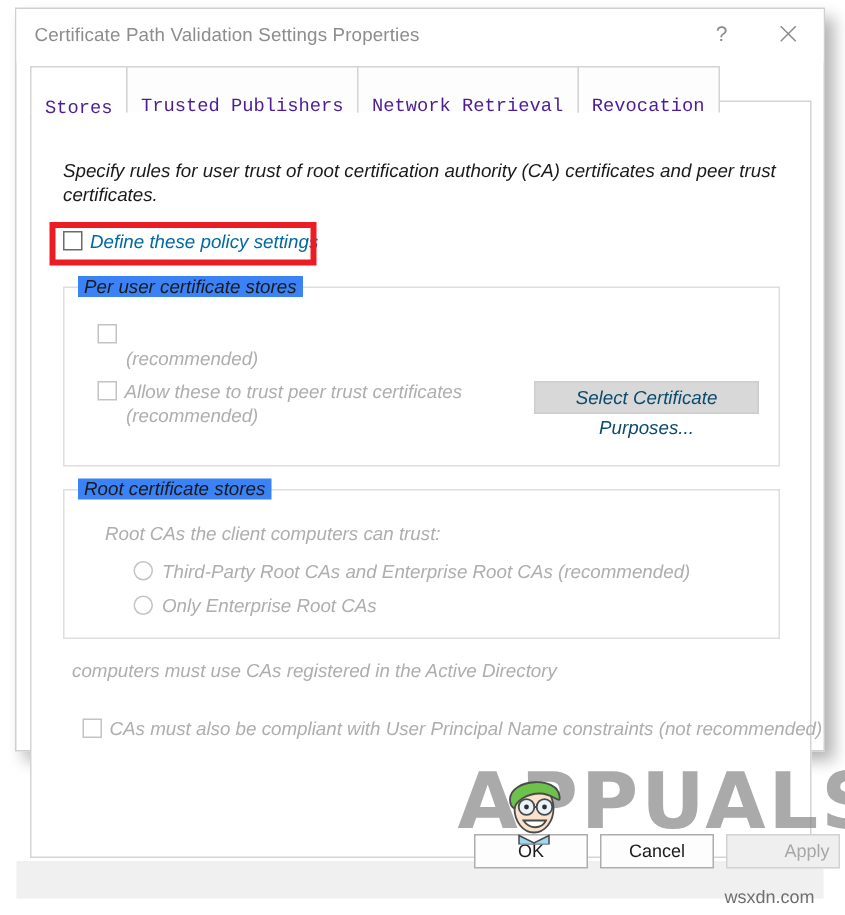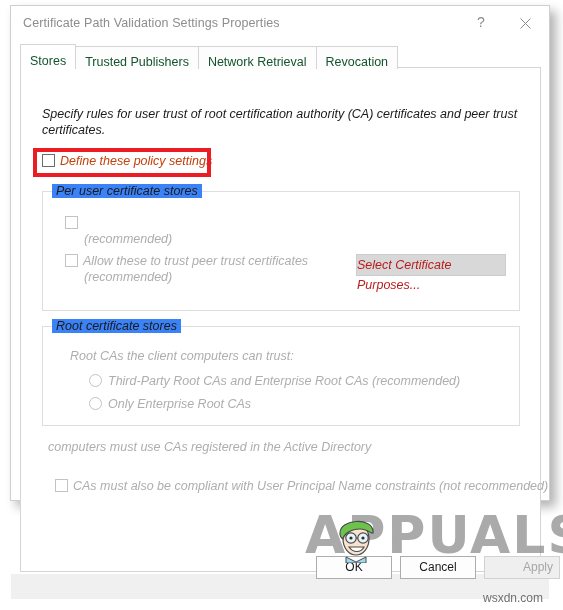--- a/index.html
+++ b/index.html
@@ -65,24 +65,24 @@
     top: 38px;
     height: 24px;
     font-size: 0;
     white-space: nowrap;
     z-index: 3;
   }
   .tab {
     display: inline-block;
     height: 23px;
     line-height: 22px;
-    padding: 4px 9px;
-    font-size: 12.5px;
-    font-family: Liberation Sans, sans-serif;
-    color: #14532d;
+    padding: 15px 9px;
+    font-size: 12.5px;
+    font-family: Liberation Mono, monospace;
+    color: #4c1d95;
     background: #fdfdfd;
     border: 1px solid #d4d4d4;
     border-bottom: none;
     margin-right: -1px;
     box-sizing: border-box;
     vertical-align: bottom;
     cursor: default;
   }
   .tab.active {
     background: #ffffff;
@@ -184,21 +184,21 @@
     background: #ffffff;
     box-sizing: border-box;
     vertical-align: -2px;
     margin-right: 6px;
   }
 
   .row {
     position: absolute;
     font-size: 12.5px;
     line-height: 15px;
-    color: #c2410c;
+    color: #0369a1;
     white-space: nowrap;
   }
   .row.dim, .dimtext { color: #aeaeae; }
 
   #cb-define { left: 21px; top: 86px; }
 
   
   .group {
     position: absolute;
     border: 1px solid #dedede;
@@ -224,24 +224,24 @@
   #pu-cb2 { left: 22px; top: 62px; }
   #pu-cb2-sub { left: 41px; top: 78px; }
 
   #btn-purposes {
     position: absolute;
     left: 313px;
     top: 62px;
     width: 150px;
     height: 22px;
     line-height: 20px;
-    text-align: left;
+    text-align: center;
     font-size: 12.5px;
     font-family: "Liberation Sans", sans-serif;
-    color: #b91c1c;
+    color: #0c4a6e;
     background: #d8d8d8;
     border: 1px solid #cdcdcd;
     box-sizing: border-box;
     cursor: default;
     user-select: none;
   }
 
   #rt-label { left: 27px; top: 22px; }
   #rt-r1 { left: 46px; top: 47px; }
   #rt-r2 { left: 46px; top: 70px; }

